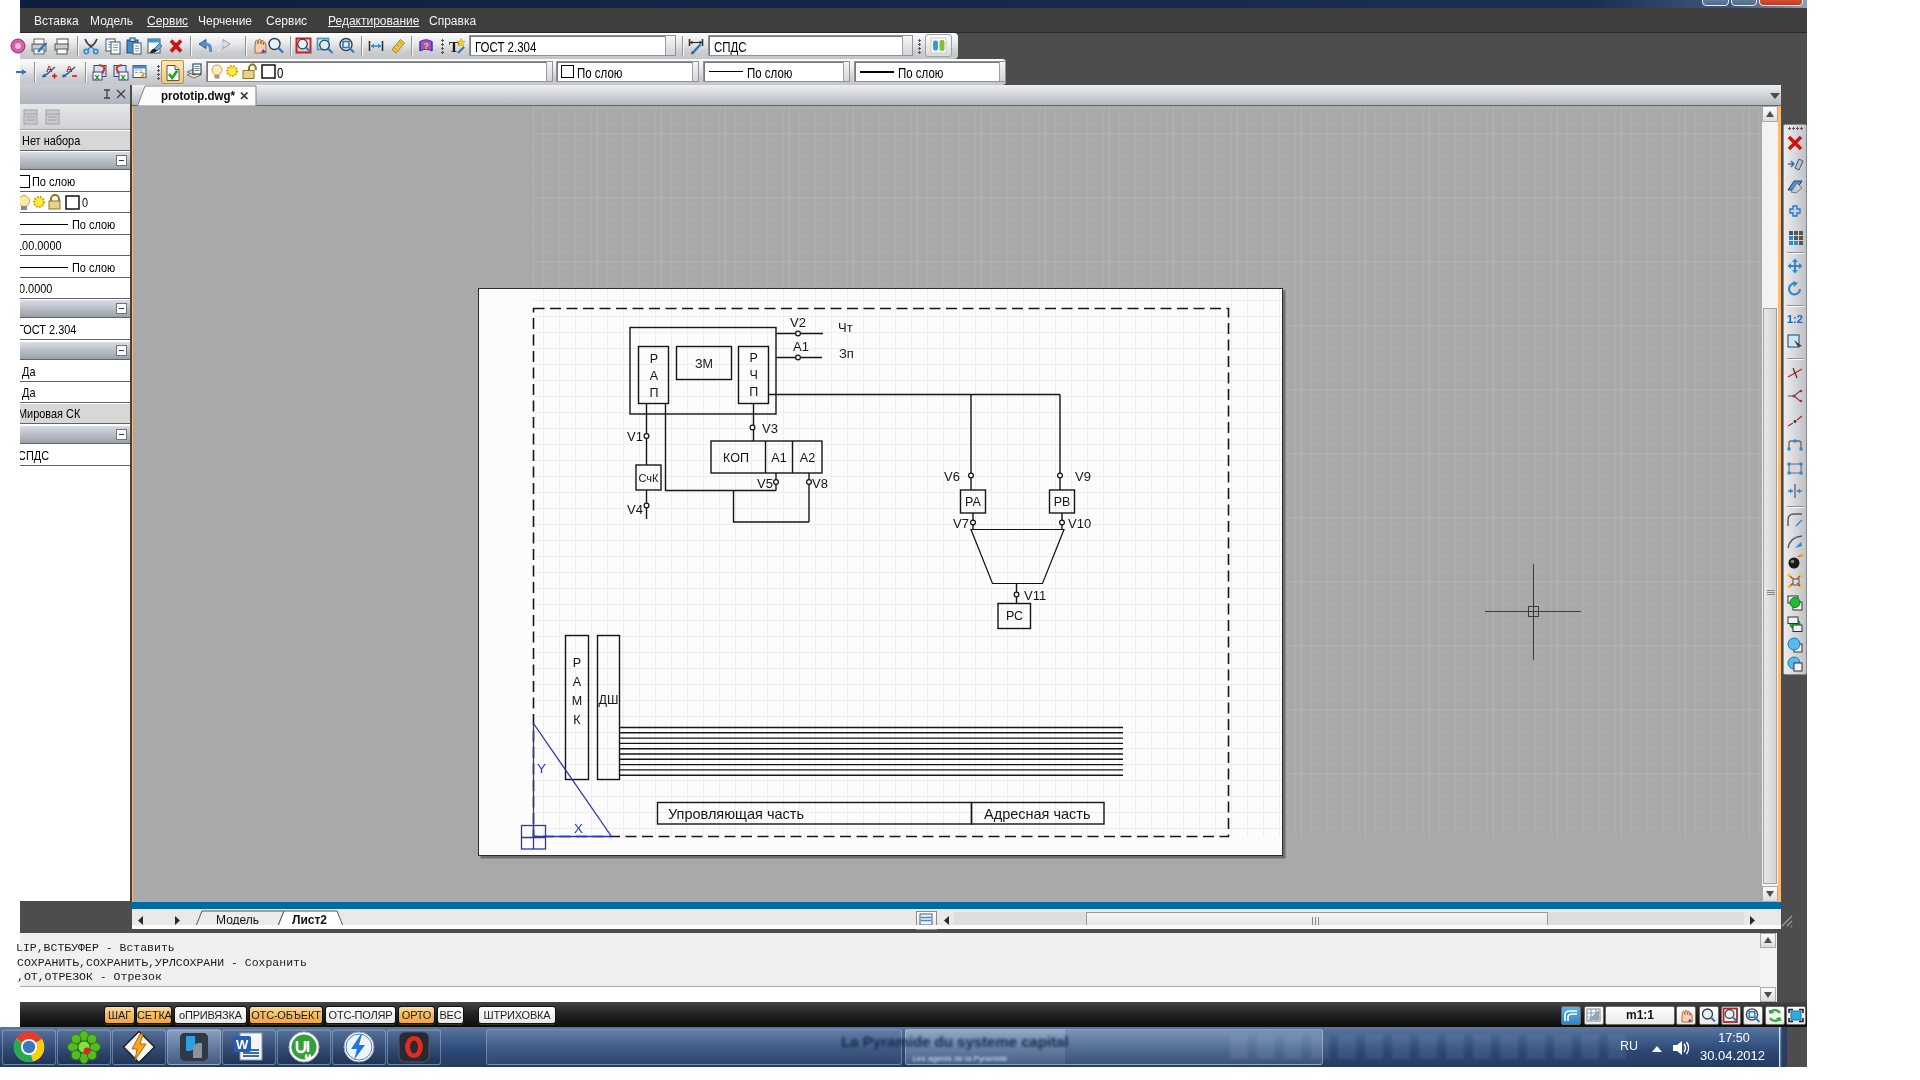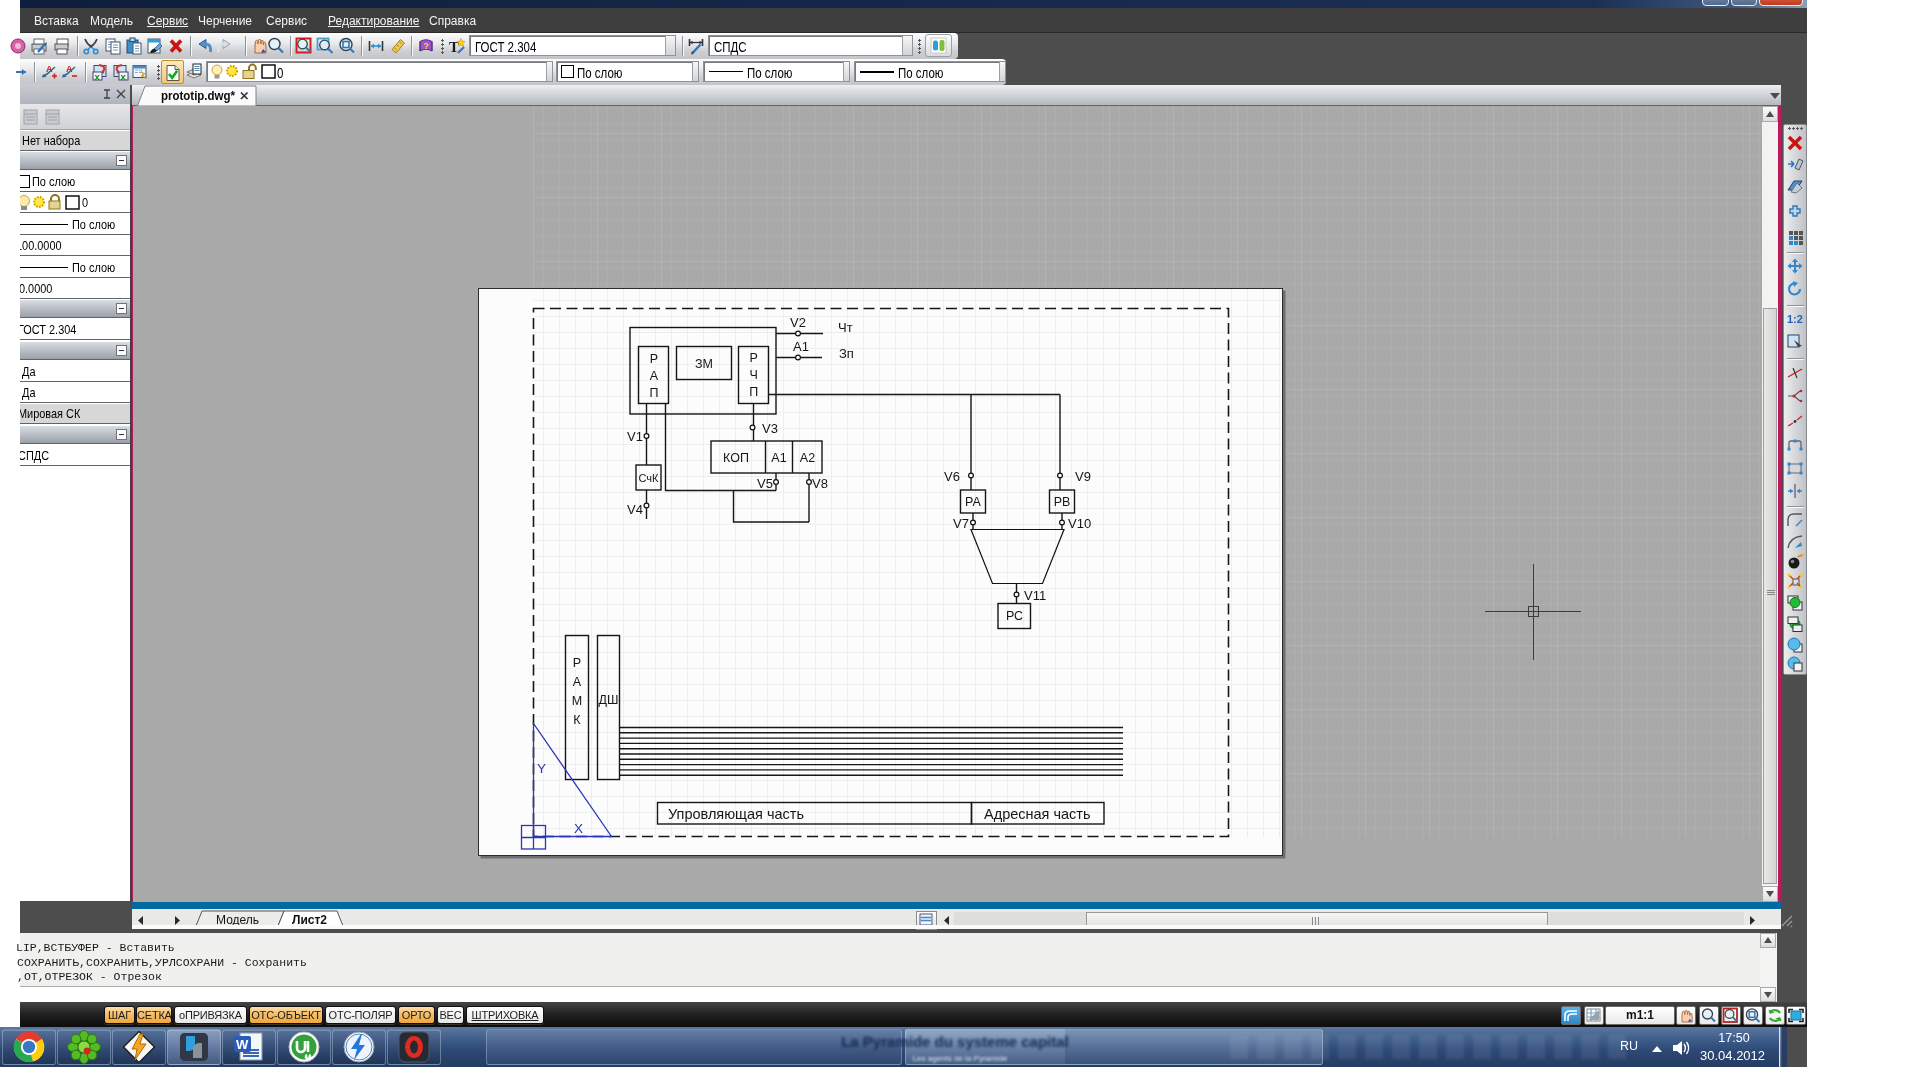--- a/index.html
+++ b/index.html
@@ -46,21 +46,21 @@
 .prow { position:absolute; left:0; width:110px; height:20px; background:#fff;
   border-bottom:1px solid #606368; font-size:13px; color:#000; overflow:hidden; }
 .prow .t { position:absolute; left:2px; top:2px; transform:scaleX(0.84); transform-origin:0 0; white-space:nowrap;}
 .phead { position:absolute; left:0; width:110px; height:18px;
   background:linear-gradient(#d9dde3,#9aa0a9); border-bottom:1px solid #606368; }
 .phead .minus { position:absolute; right:3px; top:3px; width:11px; height:11px; background:#fdfdfd;
   border:1px solid #70737a; }
 .phead .minus::after { content:""; position:absolute; left:2px; top:4px; width:5px; height:1px; background:#333; }
 
 
-#canvaswin { position:absolute; left:112px; top:106px; width:1649px; height:823px; background:#be185d; }
+#canvaswin { position:absolute; left:112px; top:106px; width:1649px; height:823px; background:#fdba74; }
 #canvas { position:absolute; left:1px; top:0; width:1629px; height:796px; background:#a9a9a9; overflow:hidden; }
 #gridzone { position:absolute; left:400px; top:0; width:1229px; height:731px;
   background-image:linear-gradient(#b3b3b3 1px,transparent 1px),linear-gradient(90deg,#b3b3b3 1px,transparent 1px),linear-gradient(#aeaeae 1px,transparent 1px),linear-gradient(90deg,#aeaeae 1px,transparent 1px);
   background-size:64px 64px,64px 64px,16px 16px,16px 16px; background-position:0px 27px,0px 27px,10px 2px,10px 2px; }
 #paper { position:absolute; left:345px; top:182px; width:805px; height:568px; background:#fcfcfc;
   box-shadow:2.5px 2.5px 0 #6f6f6f; }
 #papergrid { position:absolute; left:55px; top:0; width:750px; height:549px;
   background-image:linear-gradient(#eeeeee 1px,transparent 1px),linear-gradient(90deg,#eeeeee 1px,transparent 1px);
   background-size:16px 16px; background-position:10px 12px; }
 
@@ -726,21 +726,21 @@
         </svg>
   </div>
   <div id="statusbar">
     <div class="sbtn orange" style="left:84px;width:31px;">ШАГ</div>
     <div class="sbtn orange" style="left:116px;width:36px;">СЕТКА</div>
     <div class="sbtn white" style="left:154px;width:73px;">оПРИВЯЗКА</div>
     <div class="sbtn orange" style="left:229px;width:74px;">ОТС-ОБЪЕКТ</div>
     <div class="sbtn white" style="left:305px;width:71px;">ОТС-ПОЛЯР</div>
     <div class="sbtn orange" style="left:378px;width:37px;">ОРТО</div>
     <div class="sbtn white" style="left:417px;width:27px;">ВЕС</div>
-    <div class="sbtn white" style="left:446px;width:78px;text-decoration:underline;">ШТРИХОВКА</div>
+    <div class="sbtn white" style="left:458px;width:78px;">ШТРИХОВКА</div>
     <div class="sqbtn" style="left:1541px;background:linear-gradient(#5fb2e8,#2f86c8);">
       <svg width="18" height="17">
             <path d="M3,14 V8 Q3,4 8,4 H15 M6,14 V10 Q6,7 11,7 H15" stroke="#fff" stroke-width="1.6" fill="none"></path>
           </svg>
     </div>
     <div class="sqbtn" style="left:1564px;">
       <svg width="18" height="17">
             <rect x="2" y="2" width="13" height="12" fill="#fff" stroke="#888"></rect>
             <path d="M2,6 h13 M2,10 h13 M6,2 v12 M11,2 v12" stroke="#66aadd" stroke-width="1.2"></path>
             <path d="M3,13 L14,3 V13 Z" fill="#9aa2aa"></path>

